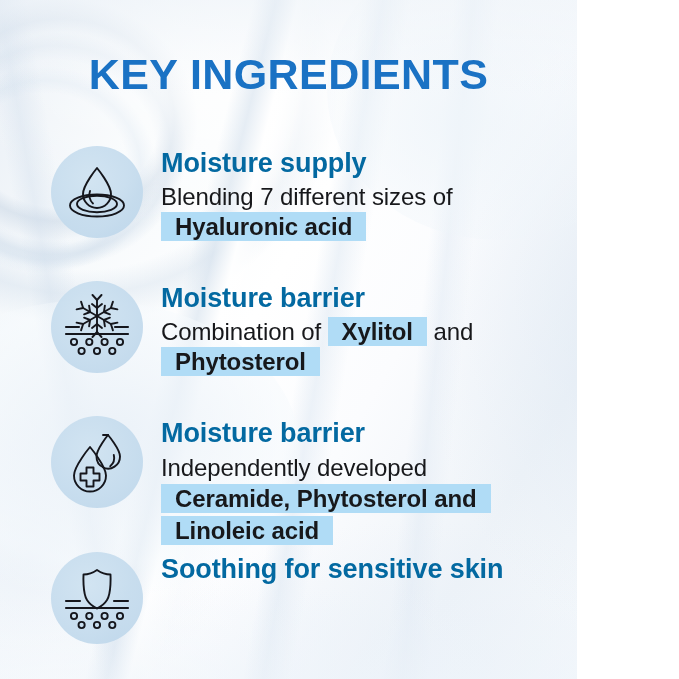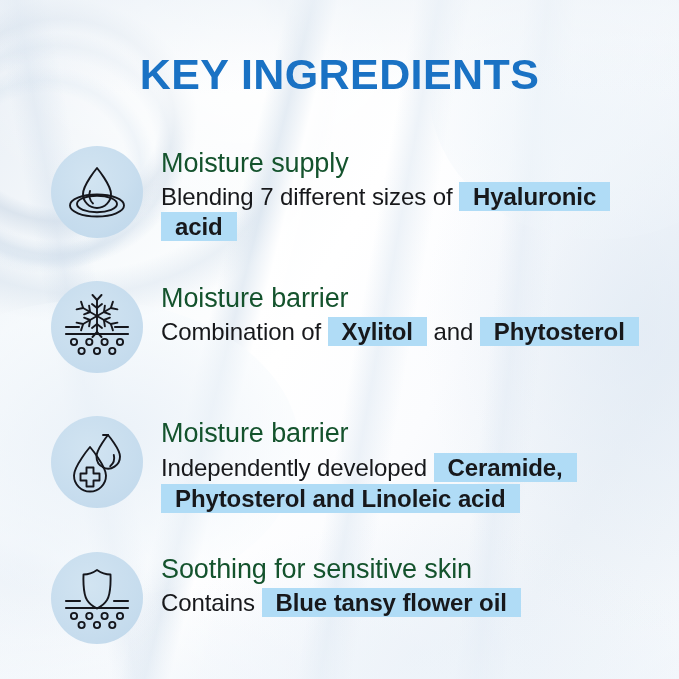--- a/index.html
+++ b/index.html
@@ -5,21 +5,21 @@
   * { margin:0; padding:0; box-sizing:border-box; }
 
   html, body {
     width:679px; height:679px;
     overflow:hidden;
     font-family:"Liberation Sans", sans-serif;
   }
 
   #infographic {
     position:relative;
-    width:679px; height:679px;
+    width:577px; height:679px;
     background:#f4f7fa;
     overflow:hidden;
   }
 
   
   .bg-layer { position:absolute; inset:0; pointer-events:none; }
 
   .bg-base {
     background:
       linear-gradient(120deg, #e8eef5 0%, #f7fafc 22%, #ffffff 45%,
@@ -117,22 +117,22 @@
 
   .row-text {
     position:absolute;
     left:110px;
     top:2px;
     right:0;
   }
 
   .row-heading {
     font-size:27px;
-    font-weight:normal;
-    color:#14532d;
+    font-weight:bold;
+    color:#0369a1;
     line-height:1.14;
     letter-spacing:-.1px;
     white-space:nowrap;
   }
 
   .row-desc {
     font-size:24px;
     font-weight:400;
     color:#17181b;
     line-height:1.26;
@@ -269,18 +269,17 @@
             <circle cx="40.6" cy="51" r="3.1"></circle>
             <circle cx="56" cy="51" r="3.1"></circle>
             <circle cx="17.6" cy="60" r="3.1"></circle>
             <circle cx="33" cy="60" r="3.1"></circle>
             <circle cx="48.3" cy="60" r="3.1"></circle>
           </svg>
         </span>
       </div>
       <div class="row-text">
         <div class="row-heading">Soothing for sensitive skin</div>
-        <div class="row-desc"><span>Contains </span><span class="hl">Blue tansy flower oil</span></div>
       </div>
     </div>
 
   </div>
 </div>
 
 </body></html>

